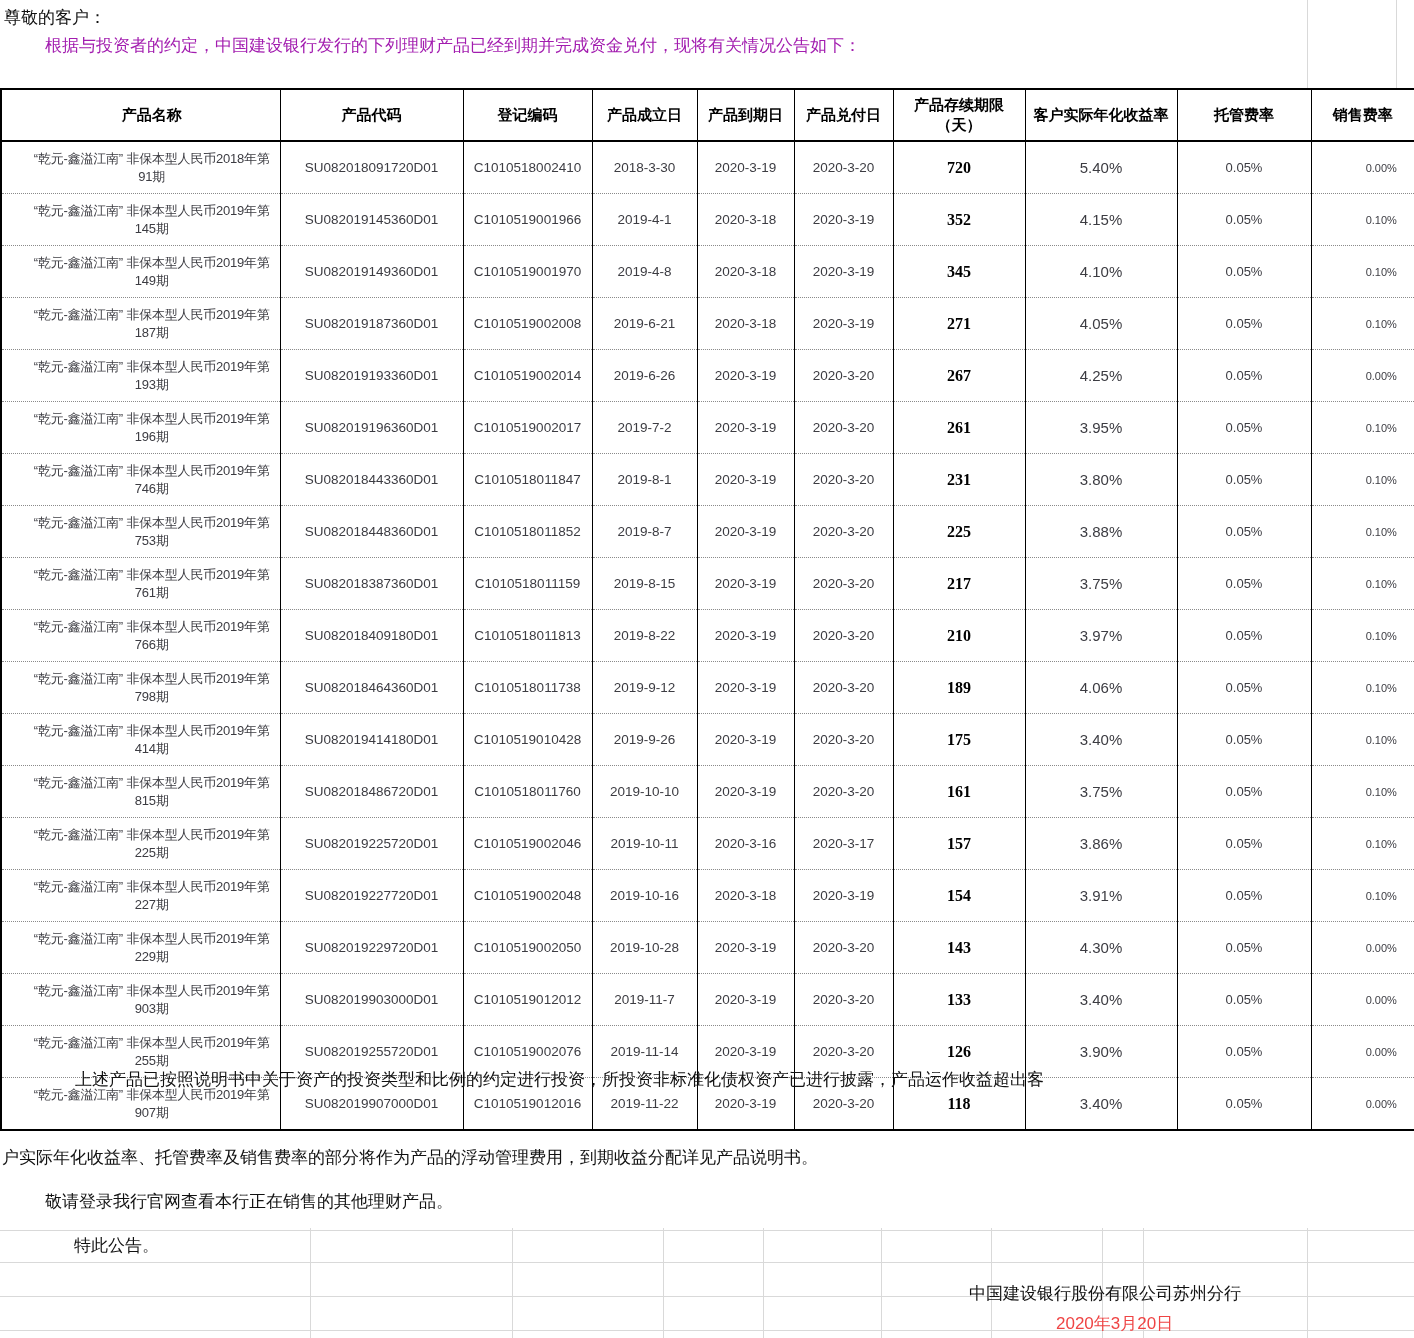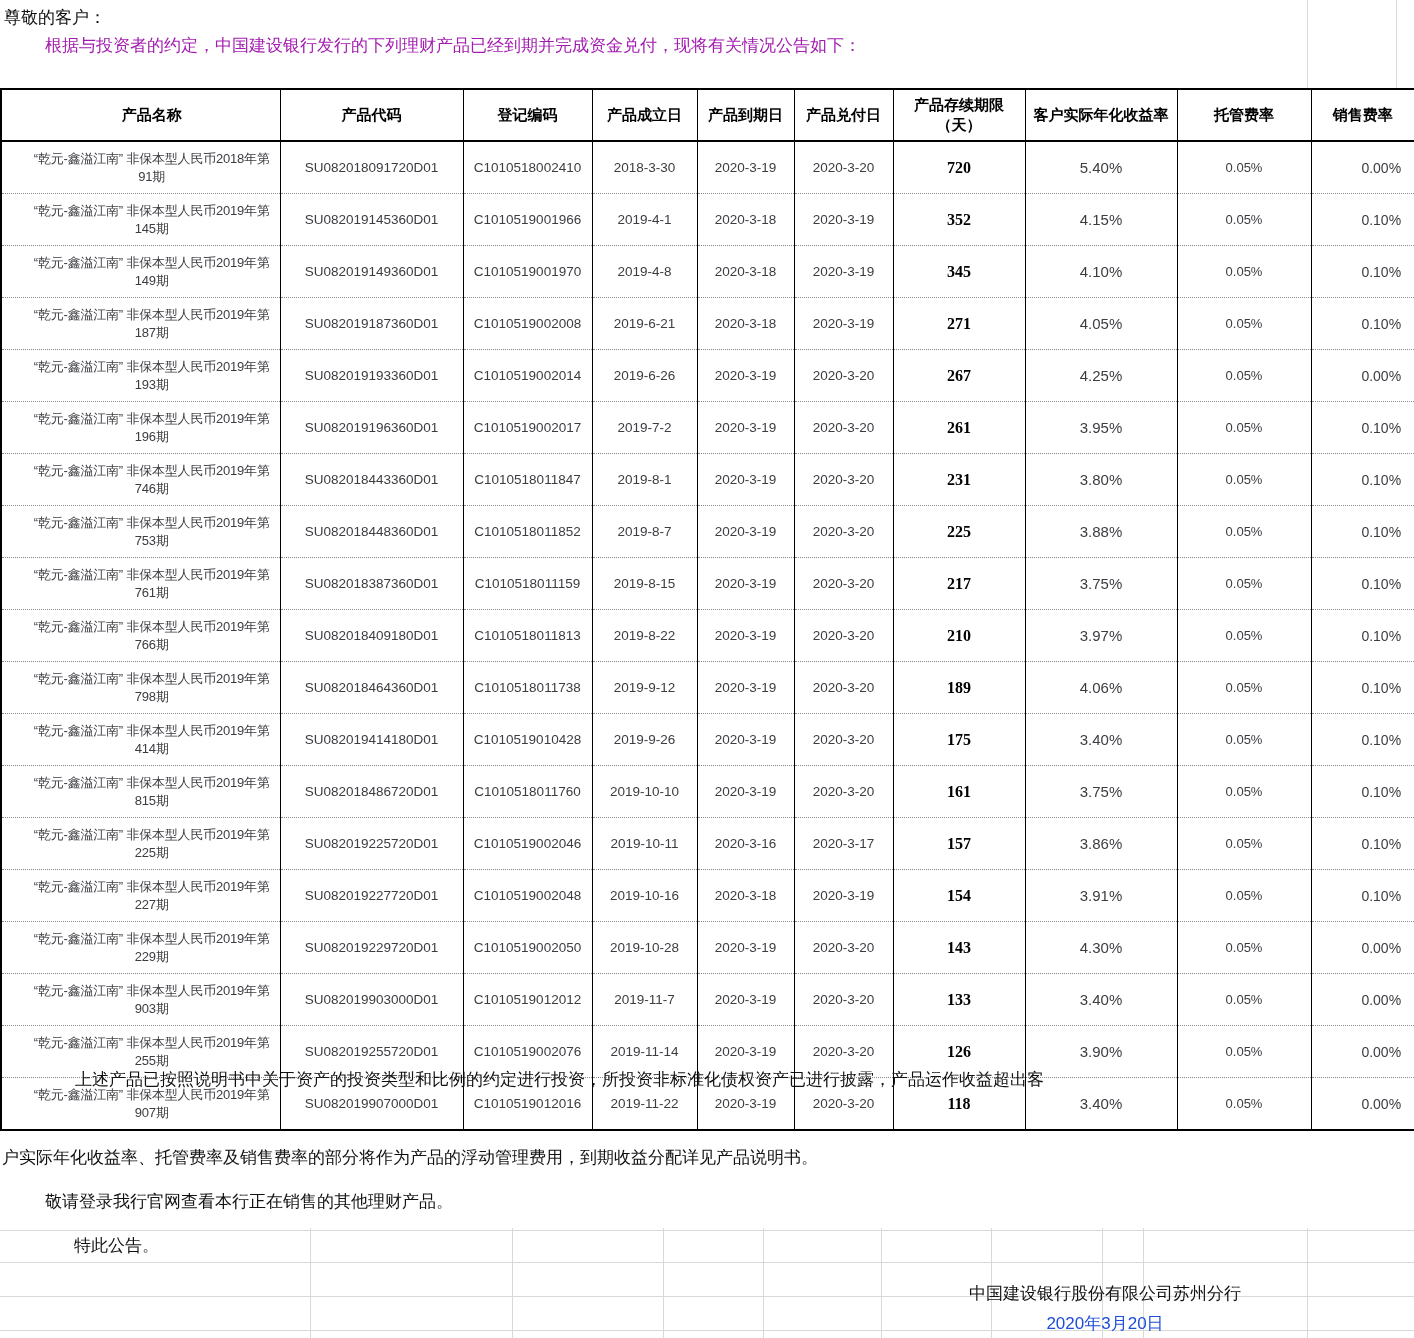--- a/index.html
+++ b/index.html
@@ -21,29 +21,29 @@
   #ptable td{border-left:1px solid #000;border-right:1px solid #000;border-top:1px dotted #8a8a8a;
              height:47px;padding:2px 4px;text-align:center;vertical-align:middle;
              font-size:13.5px;color:#3c3c42;overflow:hidden;}
   #ptable tr td:first-child, #ptable tr th:first-child{border-left:2px solid #000;padding-left:26px;}
   #ptable tr td:last-child, #ptable tr th:last-child{border-right:2px solid #0f766e;}
   #ptable tbody tr:last-child td{border-bottom:2px solid #000;}
   #ptable td.c0{font-size:13px;letter-spacing:-0.2px;}
   #ptable td.c6{font-family:"Liberation Serif", serif;font-weight:bold;font-size:16px;color:#000;}
   #ptable td.c7{font-size:15px;margin-left:40px;}
   #ptable td.c8{font-size:13px;}
-  #ptable td.c9{font-size:14px;padding-left:41px;}
+  #ptable td.c9{font-size:11px;padding-left:41px;}
 
   
   #fp1a{left:75px;top:1068px;font-size:17px;color:#111;}
   #fp1b{left:2px;top:1146px;font-size:17px;color:#111;}
   #fp2{left:45px;top:1190px;font-size:17px;color:#111;}
   #fp3{left:58px;top:1234px;font-size:17px;color:#111;margin-left:16px;}
   #sig{left:969px;top:1282px;width:348px;text-align:left;font-size:17px;color:#111;}
-  #dateline{left:1000px;top:1312px;width:210px;text-align:center;font-size:17px;color:#1d4ed8;}
+  #dateline{left:1056px;top:1312px;width:210px;text-align:left;font-size:17px;color:#ef4444;}
 
   #bottomgrid{position:absolute;left:0;top:1228px;width:1414px;height:110px;z-index:0;}
   .content{z-index:2;}
 </style>
 </head>
 <body>
 
 <div id="page">
 
   <div class="vfaint" style="left:1307px;top:0;height:88px;"></div>

